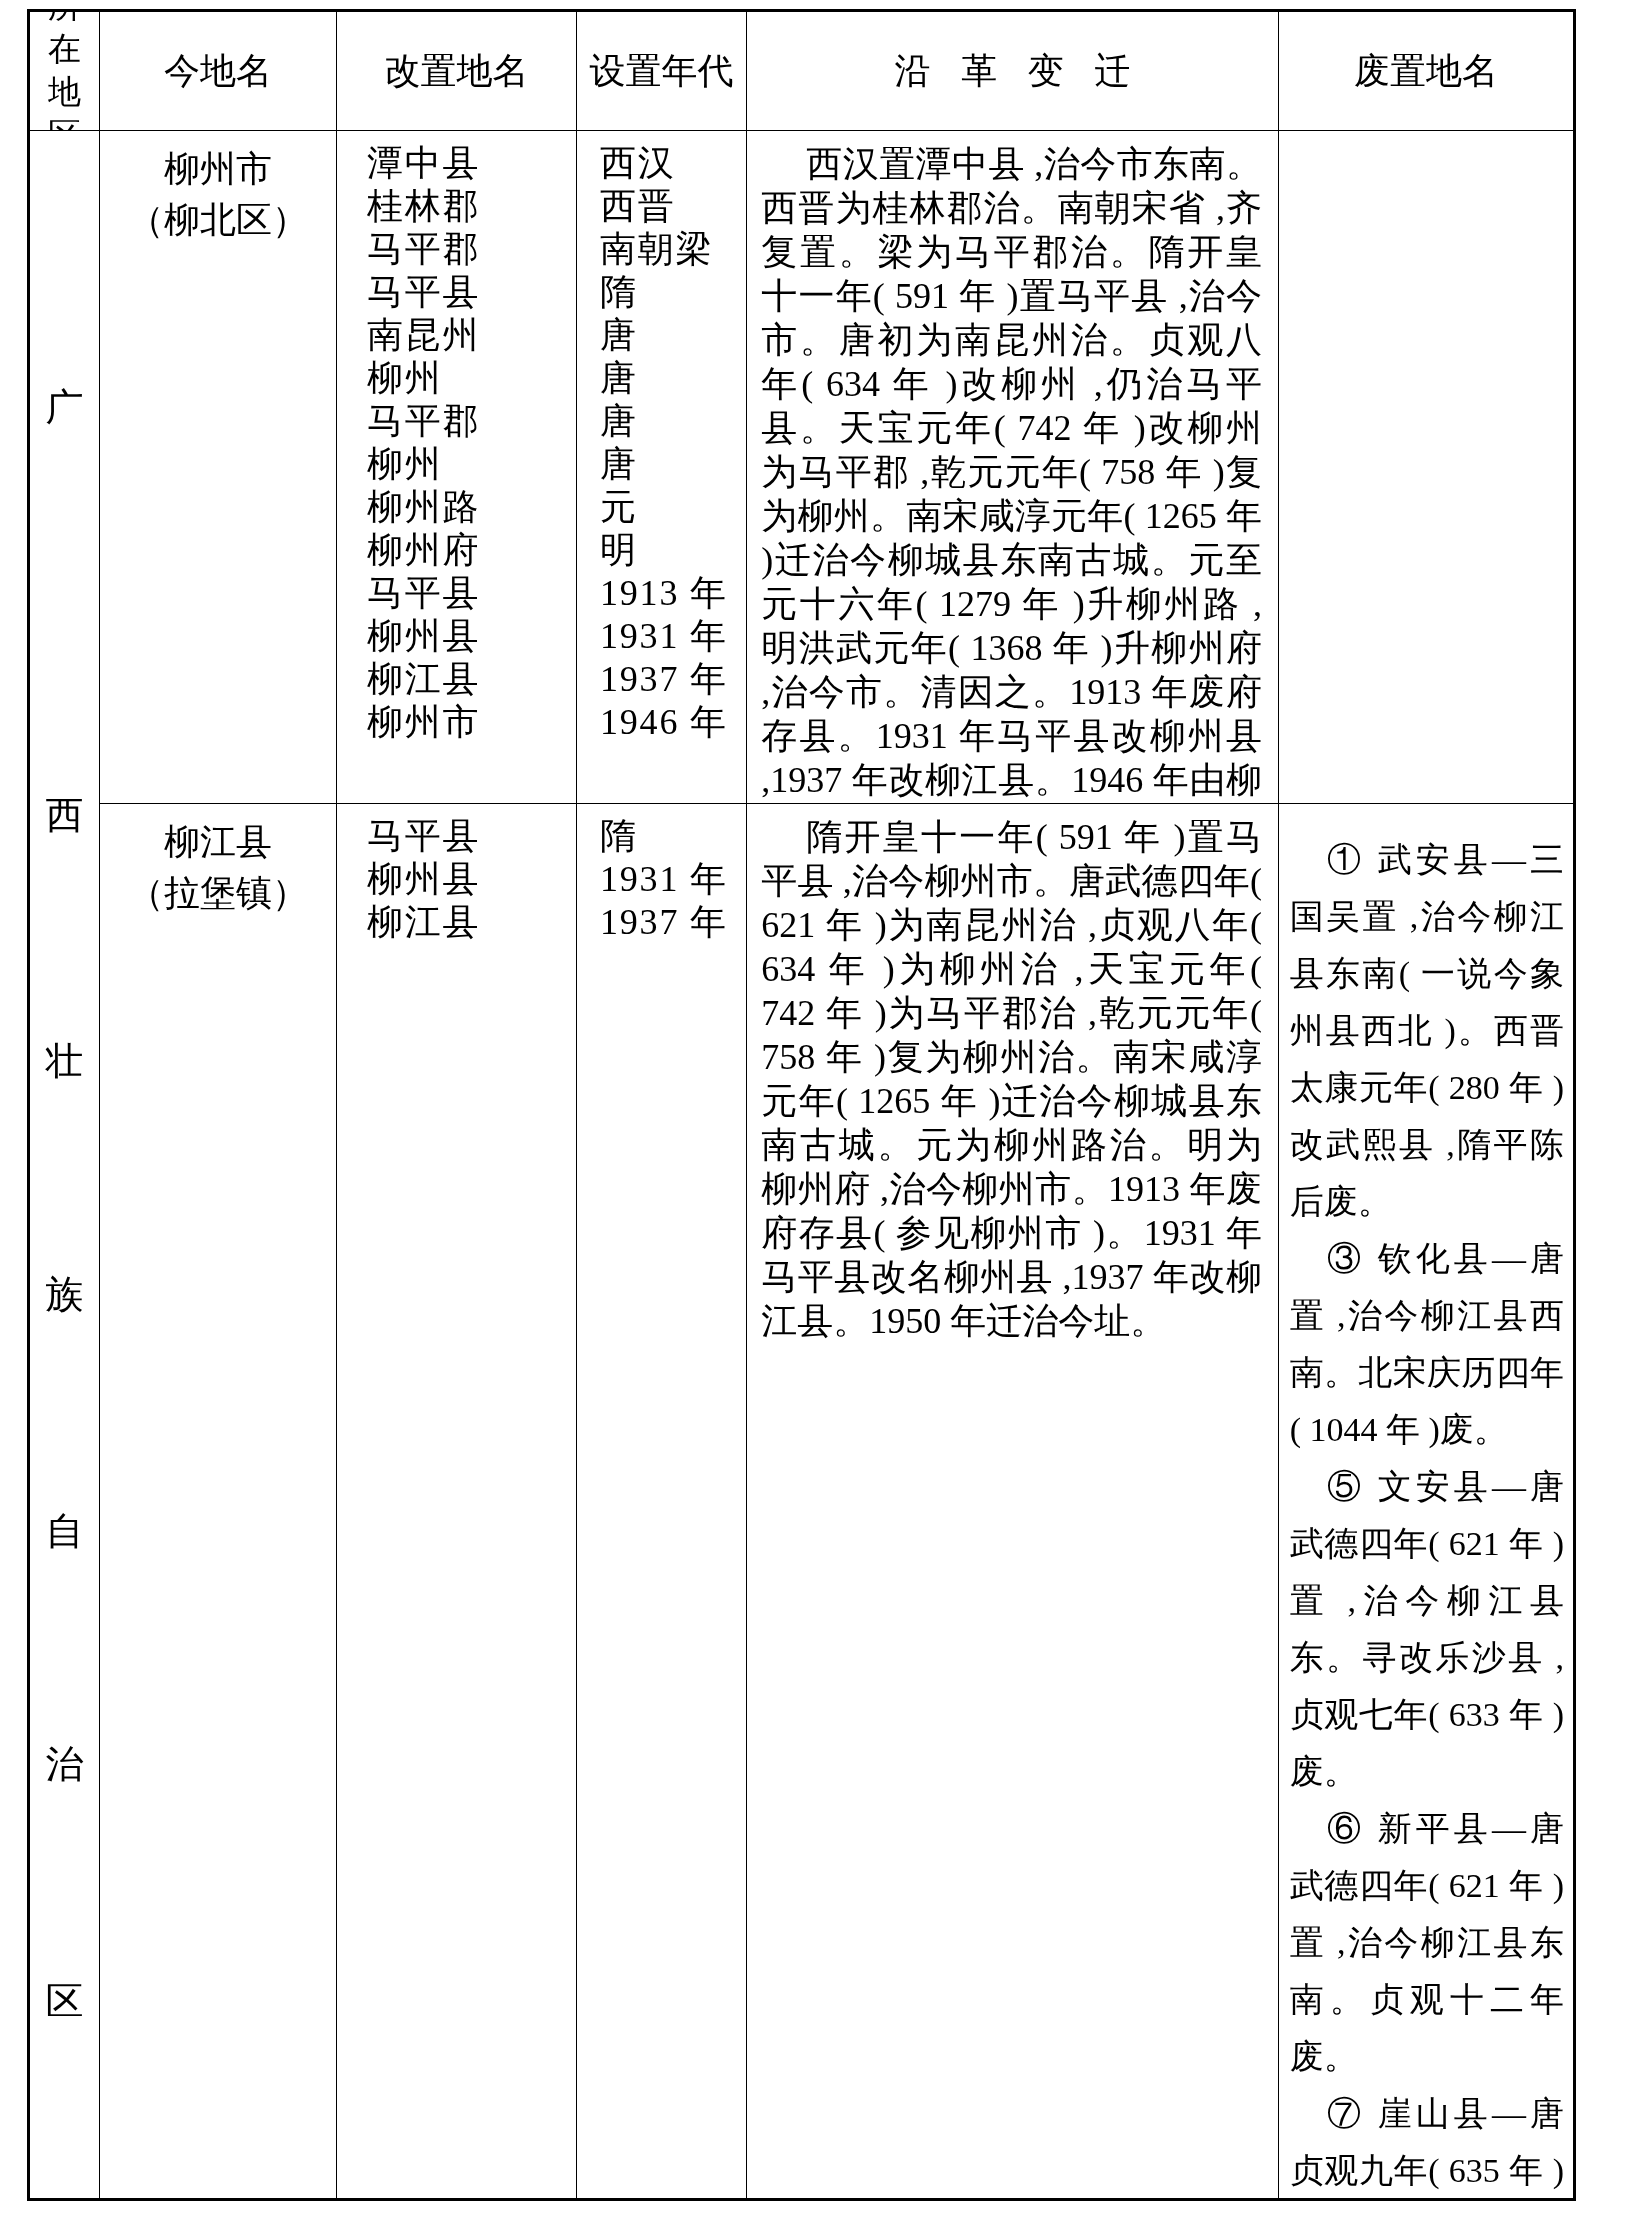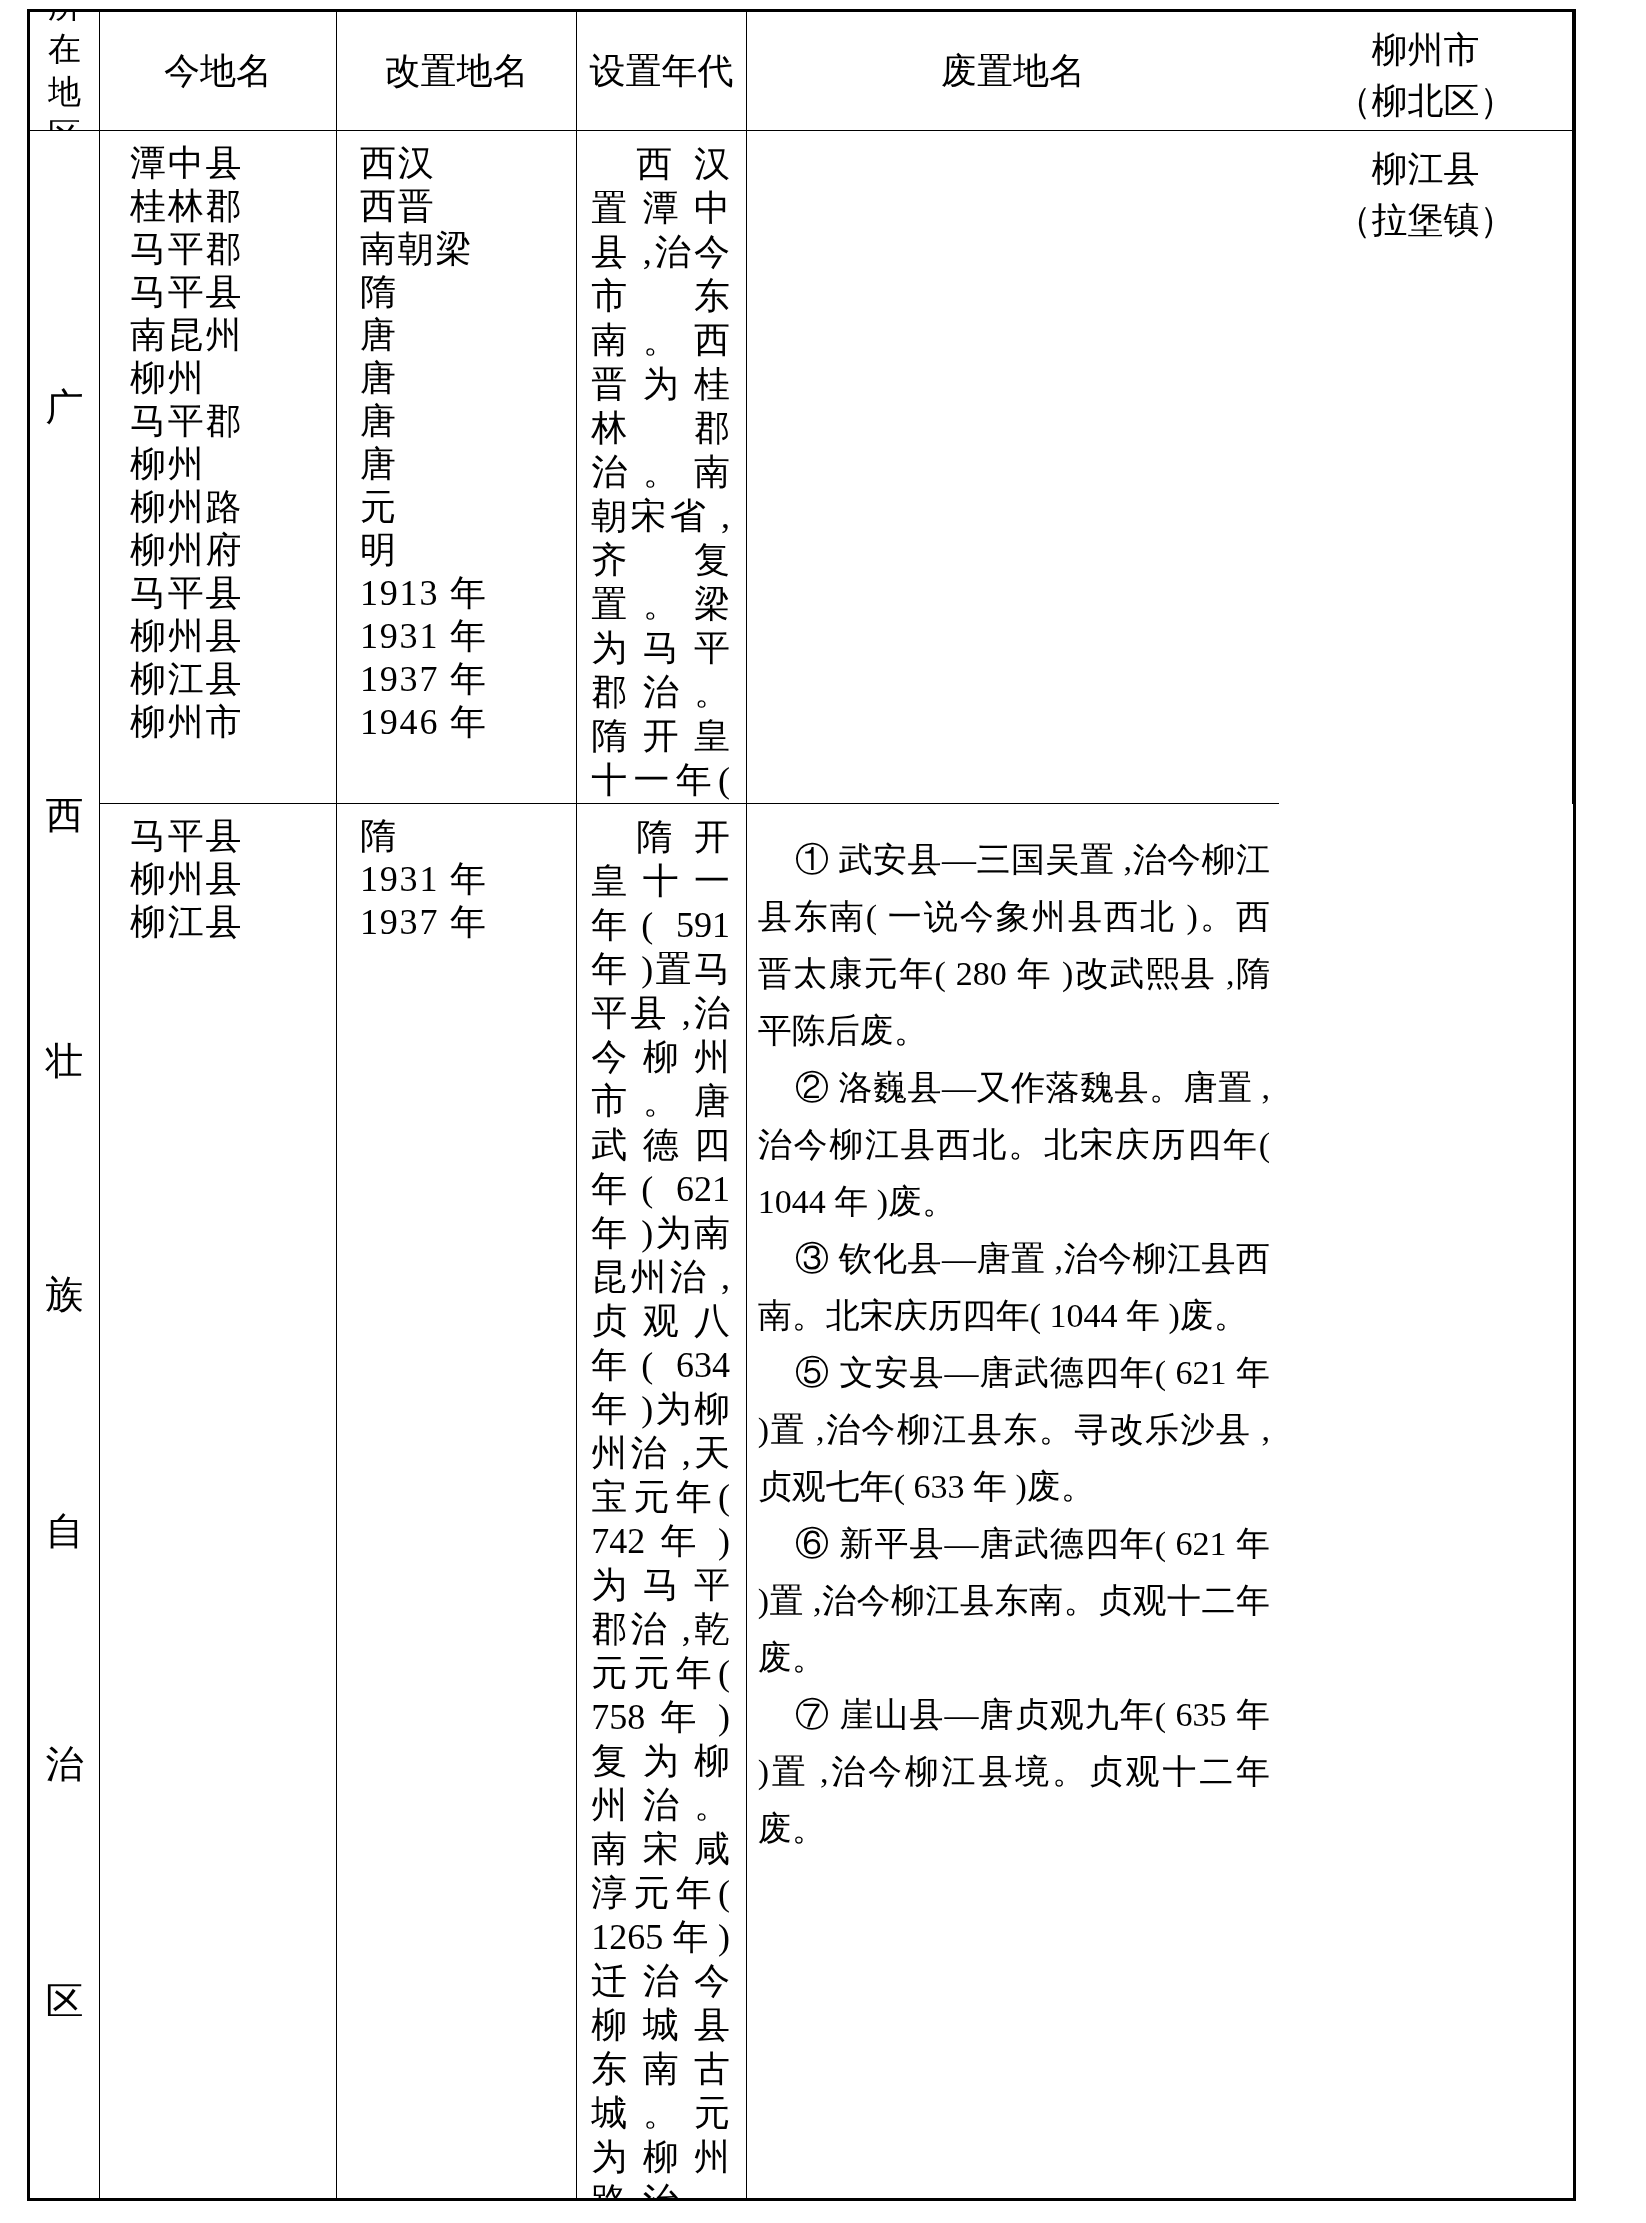--- a/index.html
+++ b/index.html
@@ -76,20 +76,23 @@
 </head>
 <body>
 
 <div class="page">
   <div class="tbl">
 
     <div class="cell hcell region-h">所在地区</div>
     <div class="cell hcell">今地名</div>
     <div class="cell hcell">改置地名</div>
     <div class="cell hcell">设置年代</div>
+    <div class="cell hcell">
+      <span class="evo-spaced">沿革变迁</span>
+    </div>
     <div class="cell hcell last-col">废置地名</div>
 
     <div class="cell region-cell no-bottom">
         <span class="region-char">广</span>
         <span class="region-char">西</span>
         <span class="region-char">壮</span>
         <span class="region-char">族</span>
         <span class="region-char">自</span>
         <span class="region-char">治</span>
         <span class="region-char">区</span>
@@ -148,21 +151,20 @@
     <div class="cell list-cell era-cell no-bottom">
         <div class="era-item">隋</div>
         <div class="era-item">1931 年</div>
         <div class="era-item">1937 年</div>
       </div>
     <div class="cell evo-cell no-bottom">
       <p class="evo-p">隋开皇十一年( 591 年 )置马平县 ,治今柳州市。唐武德四年( 621 年 )为南昆州治 ,贞观八年( 634 年 )为柳州治 ,天宝元年( 742 年 )为马平郡治 ,乾元元年( 758 年 )复为柳州治。南宋咸淳元年( 1265 年 )迁治今柳城县东南古城。元为柳州路治。明为柳州府 ,治今柳州市。1913 年废府存县( 参见柳州市 )。1931 年马平县改名柳州县 ,1937 年改柳江县。1950 年迁治今址。</p>
     </div>
     <div class="cell abol-cell last-col no-bottom">
         <p class="abol-p">① 武安县—三国吴置 ,治今柳江县东南( 一说今象州县西北 )。西晋太康元年( 280 年 )改武熙县 ,隋平陈后废。</p>
-        <p class="abol-p">② 洛巍县—又作落魏县。唐置 ,治今柳江县西北。北宋庆历四年( 1044 年 )废。</p>
         <p class="abol-p">③ 钦化县—唐置 ,治今柳江县西南。北宋庆历四年( 1044 年 )废。</p>
         <p class="abol-p">⑤ 文安县—唐武德四年( 621 年 )置 ,治今柳江县东。寻改乐沙县 ,贞观七年( 633 年 )废。</p>
         <p class="abol-p">⑥ 新平县—唐武德四年( 621 年 )置 ,治今柳江县东南。贞观十二年废。</p>
         <p class="abol-p">⑦ 崖山县—唐贞观九年( 635 年 )置 ,治今柳江县境。贞观十二年废。</p>
       </div>
 
   </div>
 </div>
 
 

